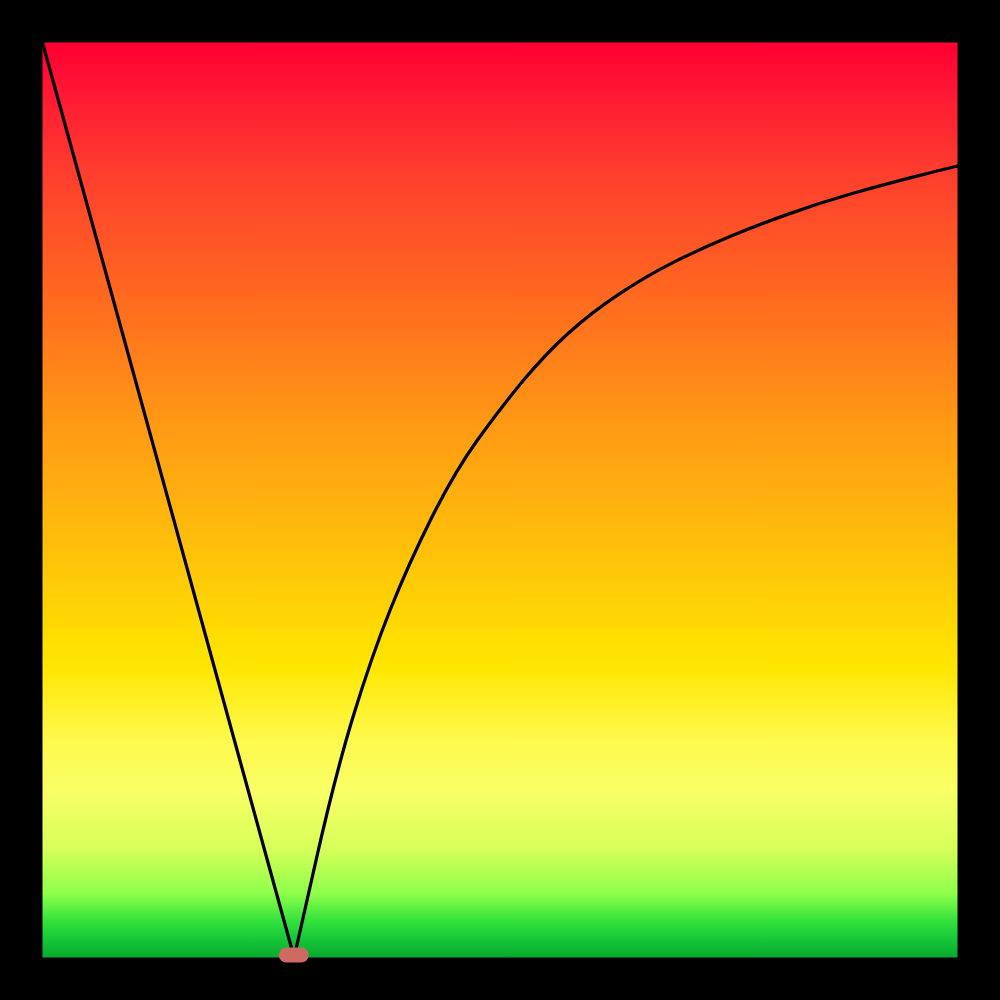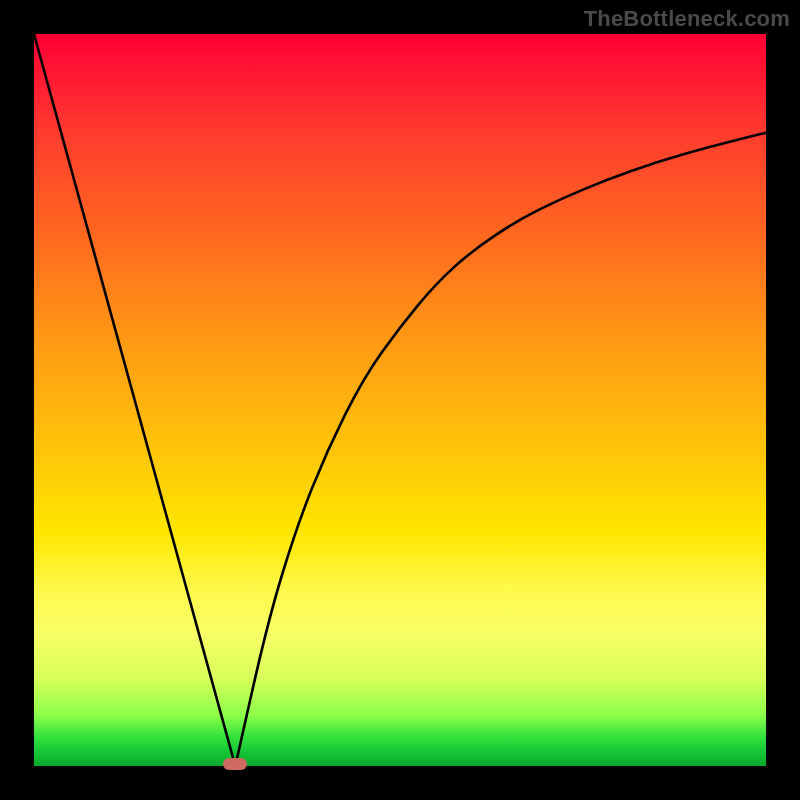--- a/index.html
+++ b/index.html
@@ -65,21 +65,20 @@
     height: 12px;
     border-radius: 6px;
     background: #cf6a63;
     transform: translate(-50%, -50%);
   }
 </style>
 </head>
 <body>
 
 <div class="stage">
-  <div class="watermark">TheBottleneck.com</div>
 
   <div class="plot">
     <svg class="curve" viewBox="0 0 732 732" preserveAspectRatio="none">
       <path fill="none" stroke="#000" stroke-width="2.6" stroke-linecap="round" stroke-linejoin="round" d="M 0.0 0.0 L 201.3 732.0 Q 201.3 732.0 217.8 658.8 Q 234.2 585.6 248.9 538.0 Q 263.5 490.4 278.2 453.8 Q 292.8 417.2 311.1 380.6 Q 329.4 344.0 347.7 318.4 Q 366.0 292.8 384.3 270.8 Q 402.6 248.9 420.9 232.4 Q 439.2 215.9 461.2 201.3 Q 483.1 186.7 505.1 175.7 Q 527.0 164.7 549.0 155.6 Q 571.0 146.4 596.6 137.3 Q 622.2 128.1 647.8 120.8 Q 673.4 113.5 702.7 106.1 T 732.0 98.8"></path>
     </svg>
     <div class="marker" style="left: 201.3px; top: 730px; background: rgb(207, 106, 99);"></div>
   </div>
 </div>
 
 </body></html>

